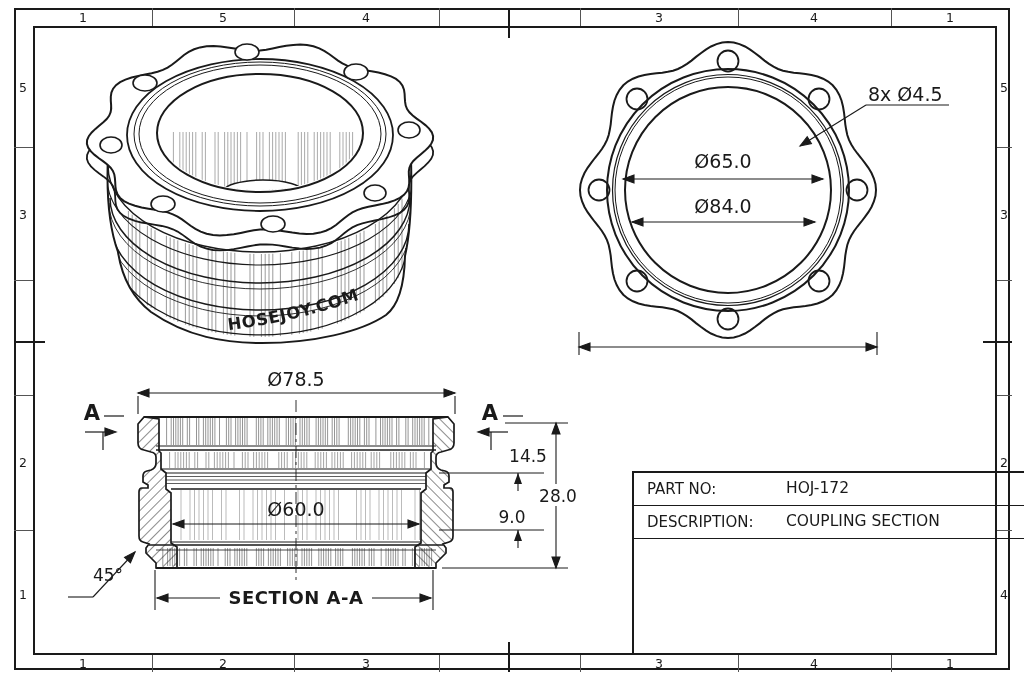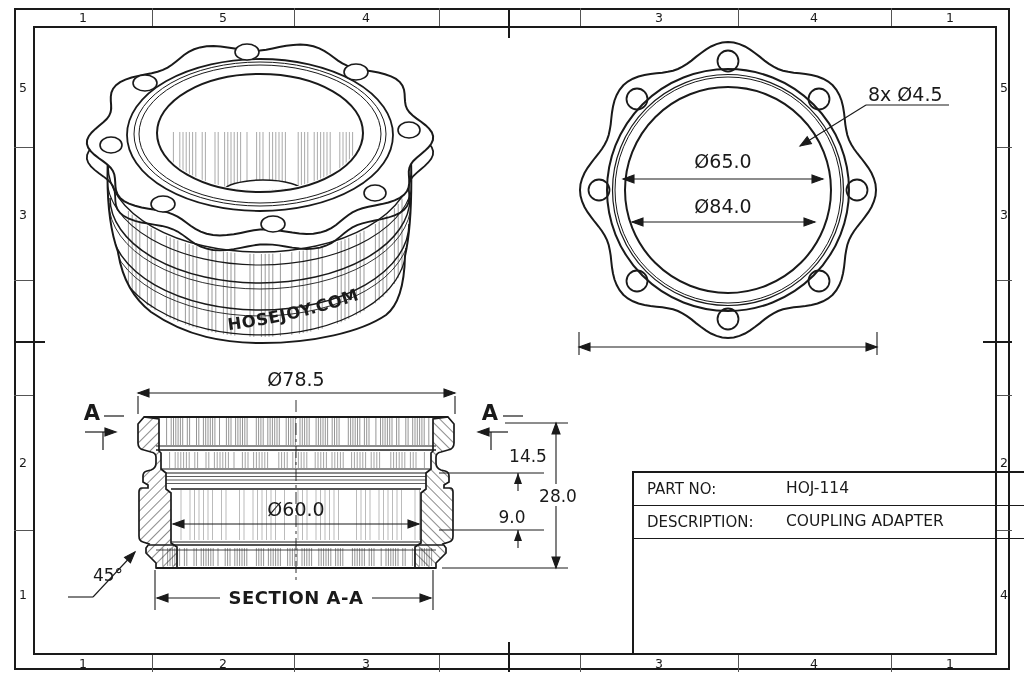--- a/index.html
+++ b/index.html
@@ -300,22 +300,22 @@
         <line x1="312" y1="226" x2="371" y2="226"></line>
       <path d="M0,0L11,4L11,-4Z" transform="translate(97,226)" fill="#1a1a1a"></path>
       <path d="M0,0L-11,4L-11,-4Z" transform="translate(371,226)" fill="#1a1a1a"></path>
     </g>
     <text class="seclbl" x="236" y="232" text-anchor="middle">SECTION A-A</text>
   </svg>
 
   <div class="titleblock">
     <div class="tb-row">
       <span class="tb-label">PART NO:</span>
-      <span class="tb-value">HOJ-114</span>
+      <span class="tb-value">HOJ-172</span>
     </div>
     <div class="tb-row">
       <span class="tb-label">DESCRIPTION:</span>
-      <span class="tb-value">COUPLING ADAPTER</span>
+      <span class="tb-value">COUPLING SECTION</span>
     </div>
     <div class="tb-row tb-empty"></div>
   </div>
 
 </div>
 
 </body></html>

